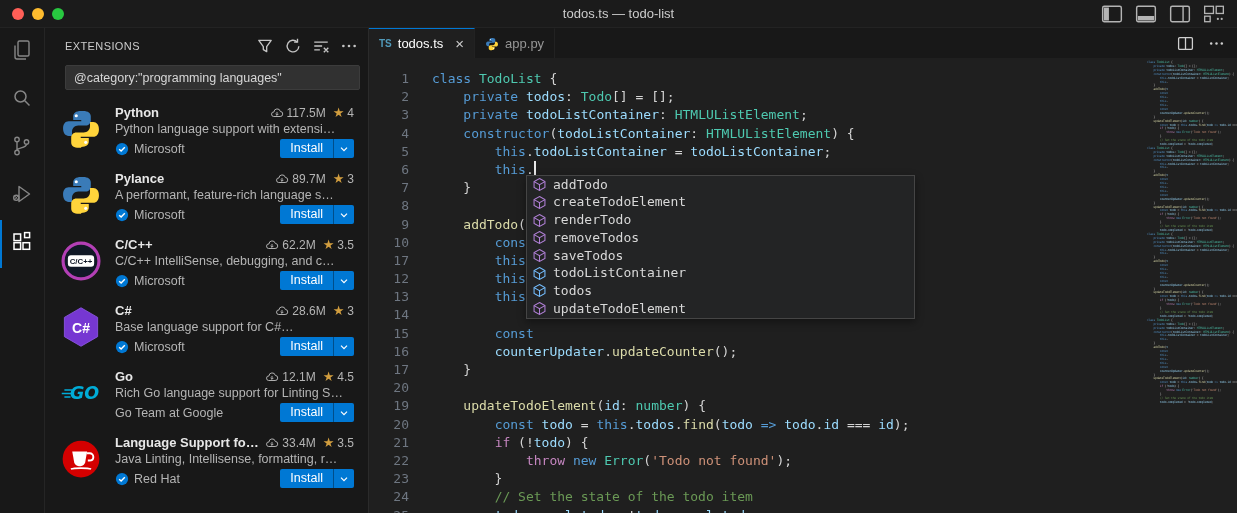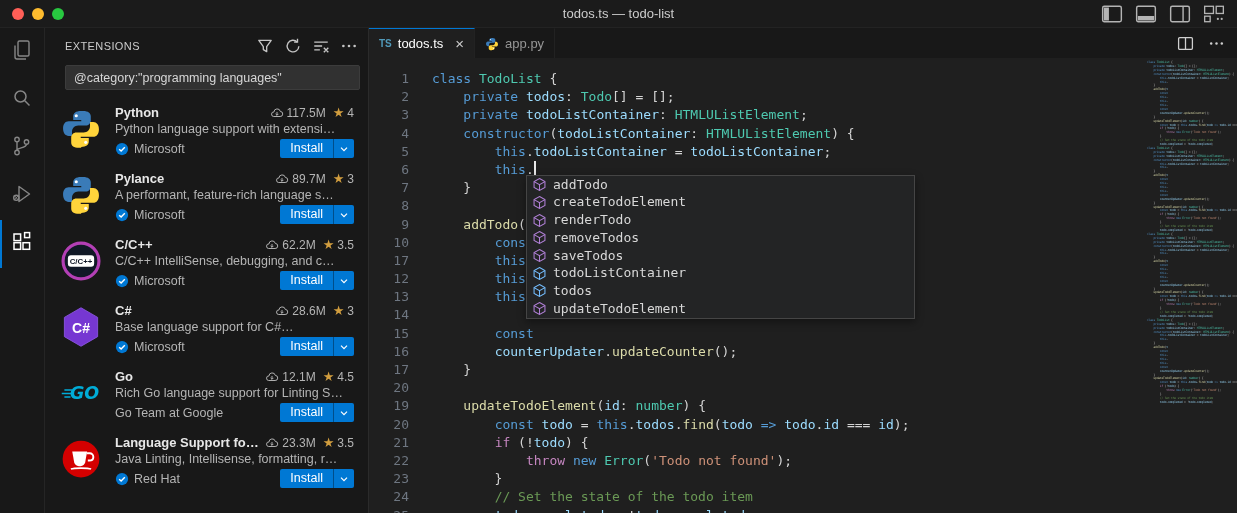--- a/index.html
+++ b/index.html
@@ -407,21 +407,21 @@
               <path d="M12.5 35.5c3.5-1.6 19.5-1.6 23 0" stroke="#fff" stroke-width="2" fill="none"></path>
             </svg></div>
     <div class="ext-body">
       <div class="ext-line1">
         <span class="ext-name">Language Support fo…</span>
         <span class="ext-stats">
           <span class="dl-icon"><svg viewBox="0 0 16 16" fill="none" stroke="currentColor" stroke-width="1.1">
                     <path d="M11.8 6.2a3.7 3.7 0 0 0-7.3.6A2.6 2.6 0 0 0 4.2 12h7.3a2.9 2.9 0 0 0 .3-5.8z"></path>
                     <path d="M8 6.8v3.8 M6.4 9 8 10.6 9.6 9"></path>
                   </svg></span>
-          <span class="ext-dl">23.3M</span>
+          <span class="ext-dl">33.4M</span>
           <span class="star" style="color: rgb(210, 158, 63);">★</span>
           <span class="ext-rating">3.5</span>
         </span>
       </div>
       <div class="ext-desc">Java Linting, Intellisense, formatting, r…</div>
       <div class="ext-line3">
         <span class="pub">
           <span class="badge"><svg viewBox="0 0 16 16">
                     <circle cx="8" cy="8" r="7" fill="#0078d4"></circle>
                     <path d="M4.8 8.2 7 10.4 11.2 6" stroke="#fff" stroke-width="1.6" fill="none"></path>

